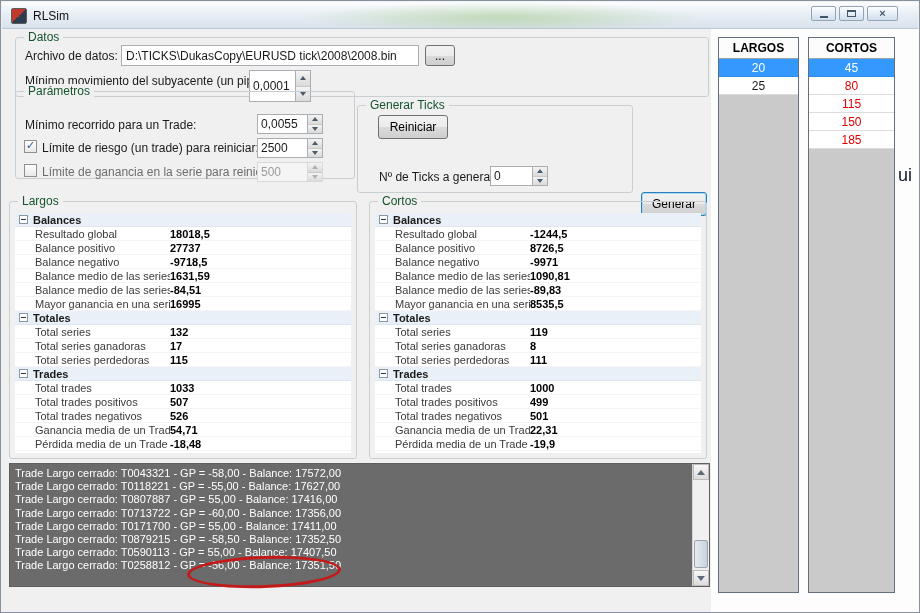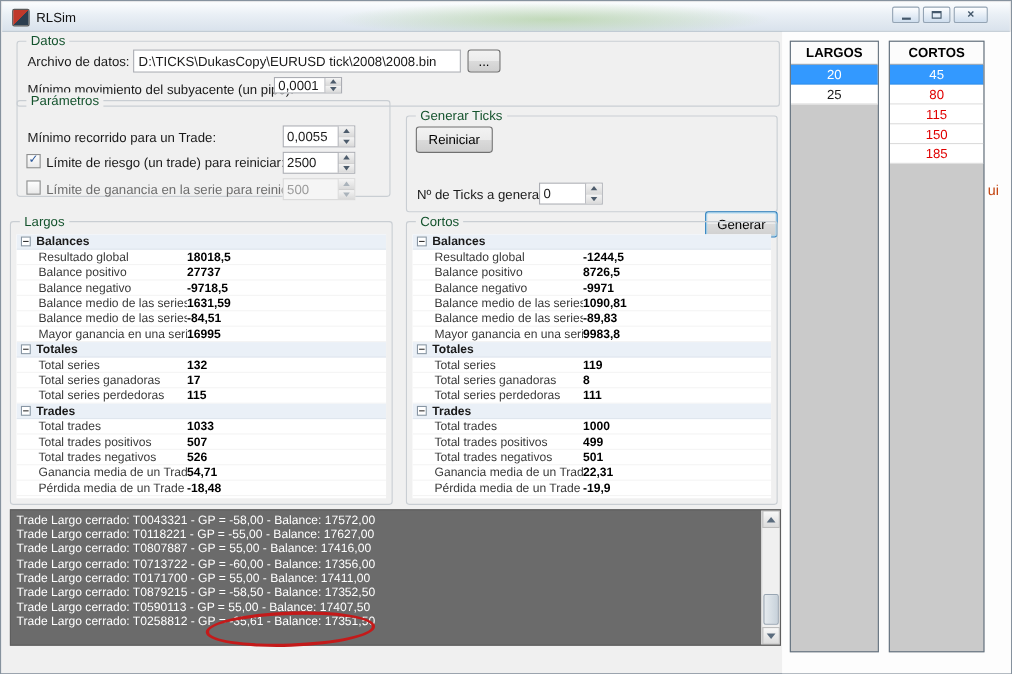--- a/index.html
+++ b/index.html
@@ -74,21 +74,21 @@
   
   .right-panel { position:absolute; left:710px; top:28px; width:209px; height:584px; background:#fdfdfd; }
   .sidegrid { position:absolute; top:8px; height:556px; border:1px solid #62707e; background:#cacaca; overflow:hidden; }
   .sidegrid.largos { left:7px; width:81px; }
   .sidegrid.cortos { left:97px; width:87px; }
   .sg-header { height:21px; background:#fcfcfc; border-bottom:1px solid #9aa4ae; display:flex; align-items:center; justify-content:center;
     font-weight:bold; font-size:12px; color:#000; }
   .sg-row { height:18px; background:#fff; border-bottom:1px solid #dcdcdc; display:flex; align-items:center; justify-content:center; font-size:12px; }
   .sg-row.selected { background:#3399ff; color:#fff; border-bottom-color:#2f8de8; }
   .sg-row.negative { color:#e00000; }
-  .artifact { position:absolute; left:187px; top:136px; font-size:13px; color:#c2410c; }
+  .artifact { position:absolute; left:187px; top:136px; font-size:18px; color:#0f172a; }
 </style>
 </head>
 <body>
 
 <div class="window">
 
   <div class="titlebar">
     <div class="app-icon"></div>
     <div class="title-text">RLSim</div>
     <div class="caption-buttons">
@@ -104,21 +104,21 @@
     </div>
   </div>
 
   <div class="gbox" style="left:14px; top:36px; width:694px; height:60px;">
     <span class="legend">Datos</span>
   </div>
   <div class="label" style="left:24px; top:48px;">Archivo de datos:</div>
   <div class="textbox" style="left:120px; top:44px; width:298px; height:21px;">D:\TICKS\DukasCopy\EURUSD tick\2008\2008.bin</div>
   <div class="btn" style="left:424px; top:44px; width:30px; height:21px;">...</div>
   <div class="label" style="left:24px; top:73px;">Mínimo movimiento del subyacente (un pipo):</div>
-  <div class="spinner" style="left:248px; top:69px; width:62px; height:15px;">
+  <div class="spinner" style="left:248px; top:69px; width:62px; height:32px;">
     <span class="val">0,0001</span>
     <span class="btns">
       <span class="spin-btn">
           <span class="arr-up"></span>
         </span>
       <span class="spin-btn">
           <span class="arr-down"></span>
         </span>
     </span>
   </div>
@@ -162,21 +162,21 @@
     <span class="btns">
       <span class="spin-btn">
           <span class="arr-up"></span>
         </span>
       <span class="spin-btn">
           <span class="arr-down"></span>
         </span>
     </span>
   </div>
 
-  <div class="gbox" style="left:368px; top:104px; width:338px; height:88px;padding-left:29px;">
+  <div class="gbox" style="left:356px; top:104px; width:276px; height:88px;padding-left:29px;">
     <span class="legend">Generar Ticks</span>
   </div>
   <div class="btn" style="left:377px; top:114px; width:70px; height:24px;">Reiniciar</div>
   <div class="label" style="left:378px; top:169px;">Nº de Ticks a generar:</div>
   <div class="spinner" style="left:489px; top:165px; width:58px; height:20px;">
     <span class="val">0</span>
     <span class="btns">
       <span class="spin-btn">
           <span class="arr-up"></span>
         </span>
@@ -284,21 +284,21 @@
       <div class="item-row">
         <span class="item-label">Balance medio de las series ganad</span>
         <span class="item-value">1090,81</span>
       </div>
       <div class="item-row">
         <span class="item-label">Balance medio de las series perde</span>
         <span class="item-value">-89,83</span>
       </div>
       <div class="item-row">
         <span class="item-label">Mayor ganancia en una serie</span>
-        <span class="item-value">9983,8</span>
+        <span class="item-value">8535,5</span>
       </div>
       <div class="cat-row">
         <span class="collapse-box"></span>
         <span class="cat-name">Totales</span>
       </div>
       <div class="item-row">
         <span class="item-label">Total series</span>
         <span class="item-value">119</span>
       </div>
       <div class="item-row">
@@ -337,21 +337,21 @@
 
   <div class="log">
     <div class="log-lines" id="log-lines">
         <div class="log-line">Trade Largo cerrado: T0043321 - GP = -58,00 - Balance: 17572,00</div>
         <div class="log-line">Trade Largo cerrado: T0118221 - GP = -55,00 - Balance: 17627,00</div>
         <div class="log-line">Trade Largo cerrado: T0807887 - GP = 55,00 - Balance: 17416,00</div>
         <div class="log-line">Trade Largo cerrado: T0713722 - GP = -60,00 - Balance: 17356,00</div>
         <div class="log-line">Trade Largo cerrado: T0171700 - GP = 55,00 - Balance: 17411,00</div>
         <div class="log-line">Trade Largo cerrado: T0879215 - GP = -58,50 - Balance: 17352,50</div>
         <div class="log-line">Trade Largo cerrado: T0590113 - GP = 55,00 - Balance: 17407,50</div>
-        <div class="log-line">Trade Largo cerrado: T0258812 - GP = -35,61 - Balance: 17351,50</div>
+        <div class="log-line">Trade Largo cerrado: T0258812 - GP = -56,00 - Balance: 17351,50</div>
       </div>
     <div class="log-scroll">
       <div class="scroll-arrow up">
           <span class="sc-up"></span>
         </div>
       <div class="scroll-thumb"></div>
       <div class="scroll-arrow down">
           <span class="sc-down"></span>
         </div>
     </div>

